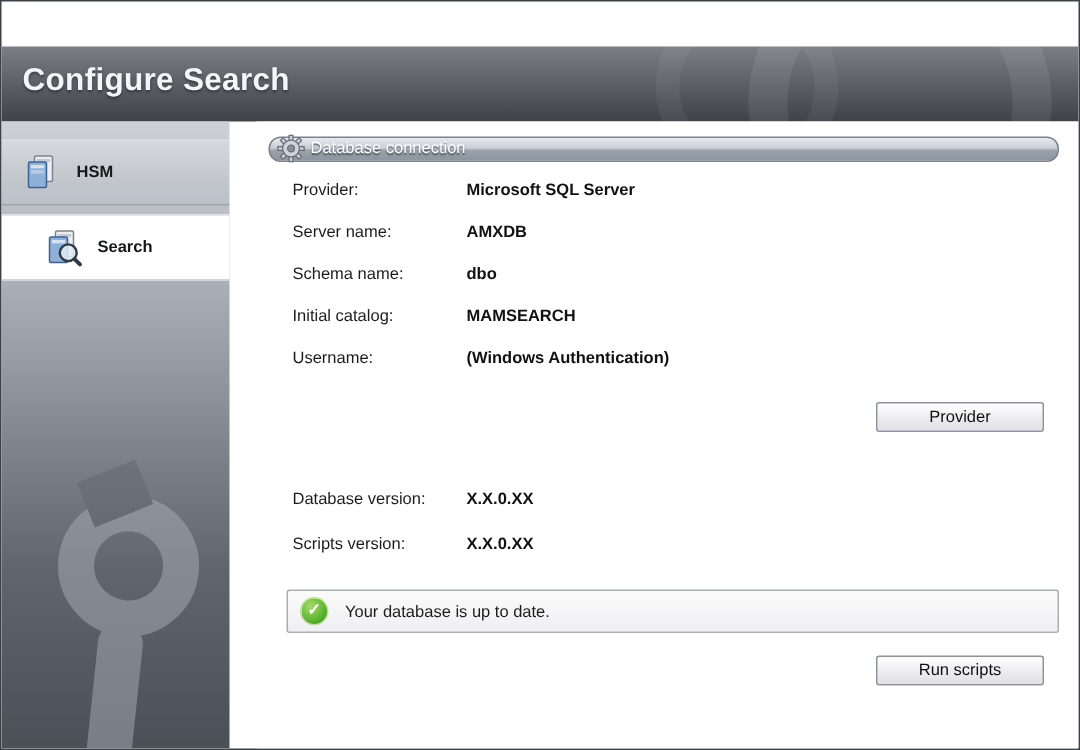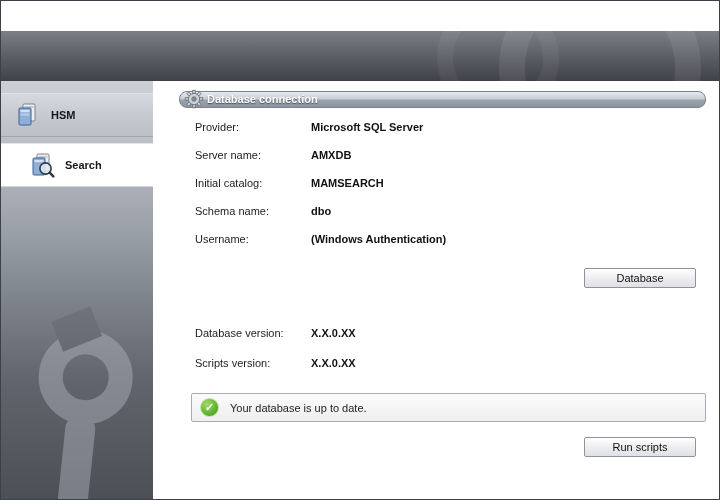--- a/index.html
+++ b/index.html
@@ -51,21 +51,21 @@
   .wm{position:absolute;left:18px;top:250px;width:140px;height:240px;opacity:.5;transform:rotate(6deg);}
   .wm-head{position:absolute;left:12px;top:0;width:46px;height:46px;border:24px solid #a8aeb8;border-radius:50%;}
   .wm-notch{position:absolute;left:24px;top:-16px;width:42px;height:32px;background:#63676f;transform:rotate(-28deg);}
   .wm-handle{position:absolute;left:44px;top:86px;width:30px;height:148px;background:#a8aeb8;border-radius:13px;}
   
   .content{position:absolute;left:170px;top:80px;right:0;bottom:0;background:#fff;}
   .section-bar{position:absolute;left:8px;width:527px;height:17px;box-sizing:border-box;
     border:1px solid #7b828c;border-radius:8px;
     background:linear-gradient(180deg,#e7eaee 0%,#c9ced4 45%,#99a1ab 55%,#8d95a0 100%);}
   .bar-db{top:10px;} .bar-scripts{top:222px;}
-  .section-title{position:absolute;left:27px;top:1px;font-size:11px;font-weight:bold;
+  .section-title{position:absolute;left:27px;top:1px;font-size:11px;font-weight:normal;
     color:#fff;text-shadow:0 1px 1px rgba(60,66,74,.85);}
   .gear-icon{position:absolute;left:4px;top:-3px;width:20px;height:20px;}
   .fields{position:absolute;left:24px;}
   .fields-db{top:40px;}
   .fields-scripts{top:246px;}
   .field-row{height:28px;display:flex;align-items:flex-start;}
   .fields-scripts .field-row{height:30px;}
   .field-label{width:116px;font-size:11px;color:#1c1c1c;}
   .field-value{font-size:11px;font-weight:bold;color:#111;}
   .btn{position:absolute;width:112px;height:20px;box-sizing:border-box;padding:0;
@@ -86,20 +86,21 @@
 </style>
 </head>
 <body>
 
 <div class="window">
 
 
   <div class="header">
     <div class="header-ring ring1"></div>
     <div class="header-ring ring2"></div>
+    <div class="page-title">Configure Search</div>
   </div>
 
   <div class="sidebar">
     <div class="side-item pos1">
       <span class="side-icon">
         <svg width="26" height="26" viewBox="0 0 26 26">
           <rect x="8" y="2" width="12" height="17" rx="1.2" fill="#eceef2" stroke="#7d838c"></rect>
           <rect x="9.5" y="4" width="9" height="2" fill="#c3c9d2"></rect>
           <rect x="4" y="6" width="12" height="17" rx="1.2" fill="#8fb0d8" stroke="#3f618e"></rect>
           <rect x="5.5" y="8" width="9" height="2.2" fill="#d6e2f0"></rect>
@@ -153,34 +154,34 @@
     <div class="fields fields-db">
       <div class="field-row">
         <span class="field-label">Provider:</span>
         <span class="field-value">Microsoft SQL Server</span>
       </div>
       <div class="field-row">
         <span class="field-label">Server name:</span>
         <span class="field-value">AMXDB</span>
       </div>
       <div class="field-row">
+        <span class="field-label">Schema name:</span>
+        <span class="field-value">dbo</span>
+      </div>
+      <div class="field-row">
         <span class="field-label">Initial catalog:</span>
         <span class="field-value">MAMSEARCH</span>
       </div>
       <div class="field-row">
-        <span class="field-label">Schema name:</span>
-        <span class="field-value">dbo</span>
-      </div>
-      <div class="field-row">
         <span class="field-label">Username:</span>
         <span class="field-value">(Windows Authentication)</span>
       </div>
     </div>
 
-    <button class="btn btn-configure">Database</button>
+    <button class="btn btn-configure">Provider</button>
 
 
     <div class="fields fields-scripts">
       <div class="field-row">
         <span class="field-label">Database version:</span>
         <span class="field-value">X.X.0.XX</span>
       </div>
       <div class="field-row">
         <span class="field-label">Scripts version:</span>
         <span class="field-value">X.X.0.XX</span>

